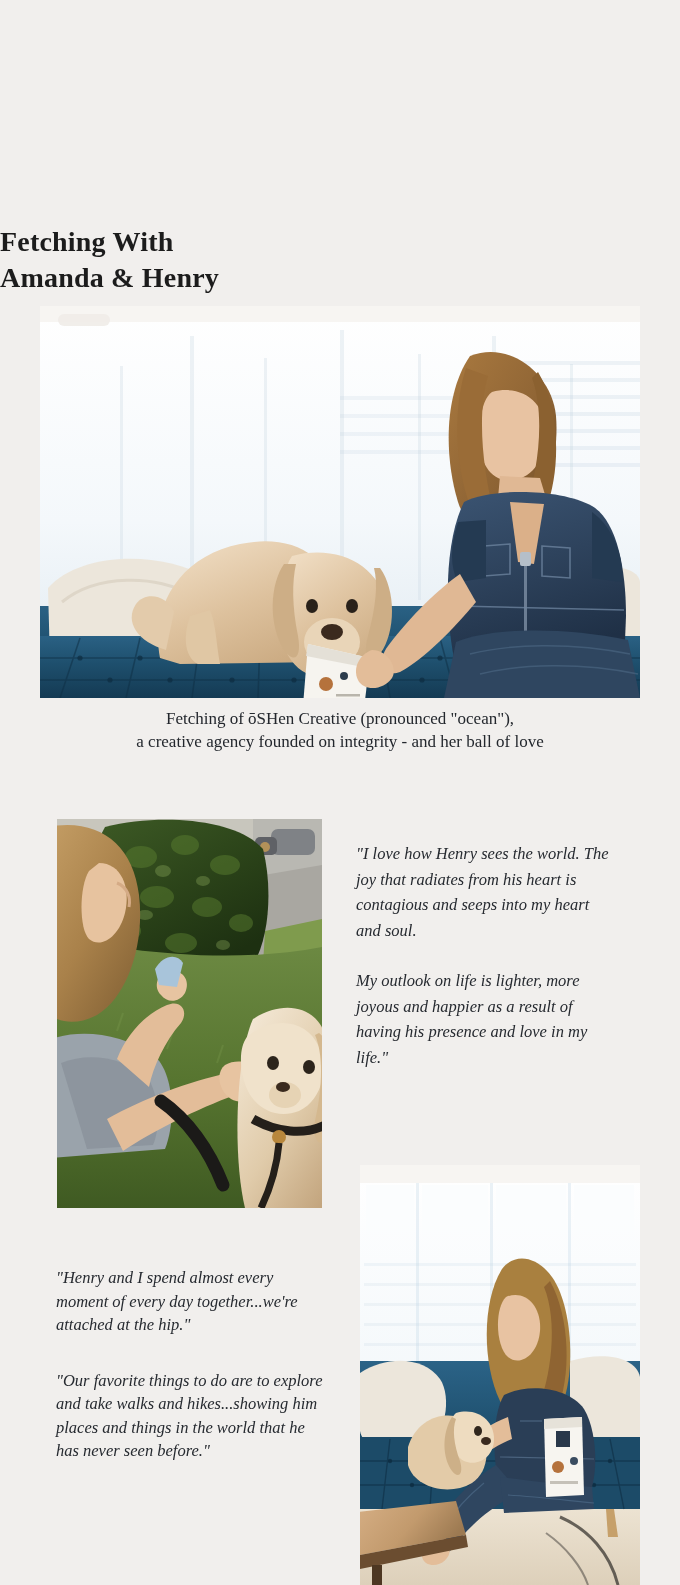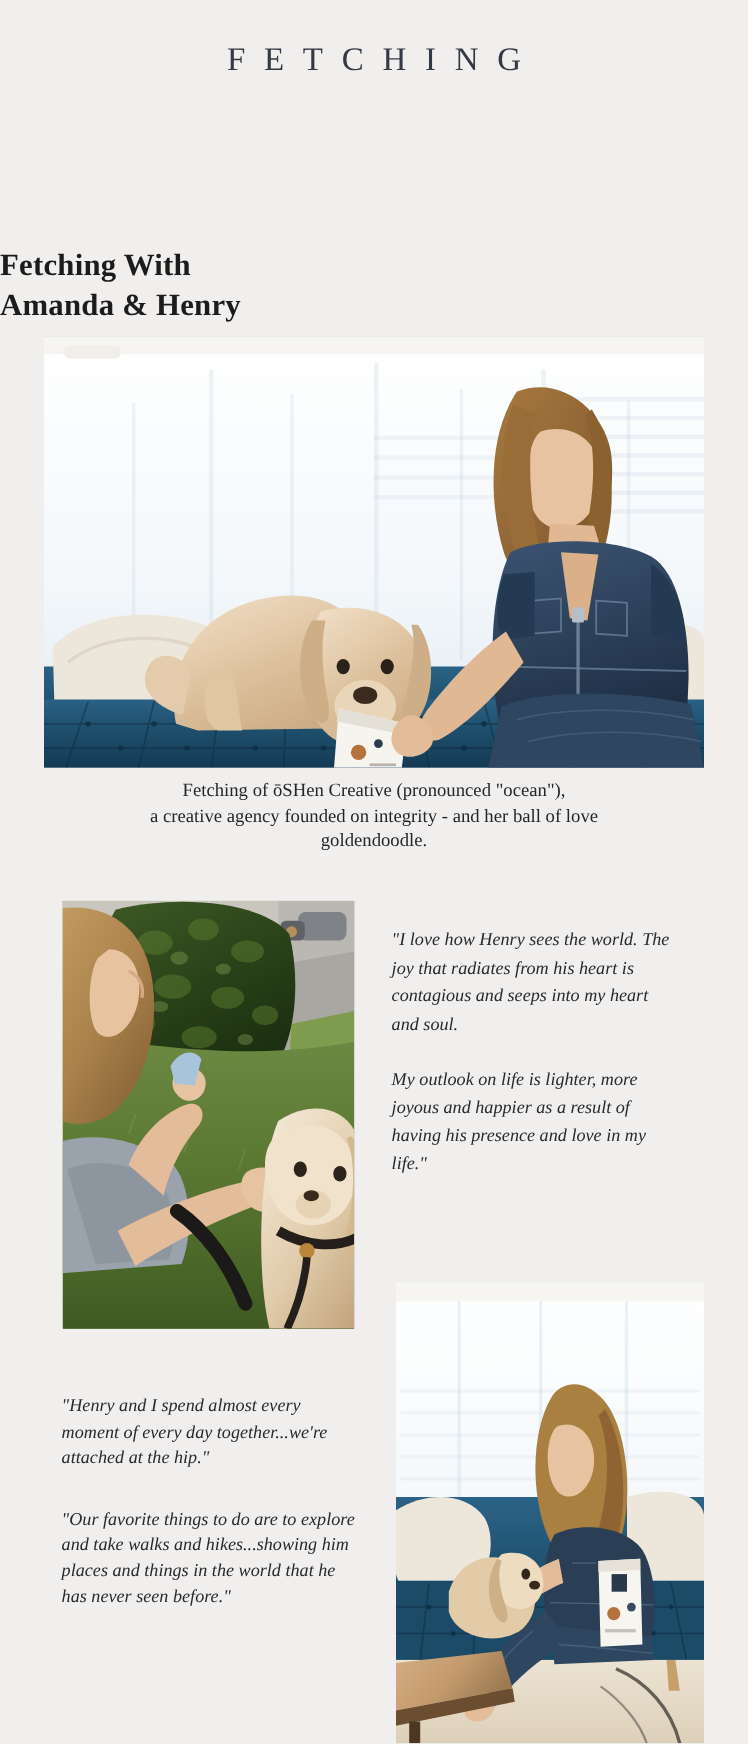--- a/index.html
+++ b/index.html
@@ -136,21 +136,20 @@
   }
 
   .photo-svg { display: block; width: 100%; height: 100%; }
 </style>
 </head>
 <body>
 
 <div class="page">
 
   <div class="brand">
-    <div class="brand-line">FETCHING</div>
   </div>
 
   <h1 class="article-title">
     <span class="tl">Fetching With</span>
     <span class="tl">Amanda &amp; Henry</span>
   </h1>
 
   <div class="hero-photo">
     <svg class="photo-svg" viewBox="0 0 600 392" preserveAspectRatio="none">
       <defs>
@@ -322,21 +321,20 @@
           <path d="M430 348 C 470 338, 530 336, 590 348"></path>
           <path d="M440 368 C 480 358, 540 356, 598 368"></path>
         </g>
       </g>
     </svg>
   </div>
 
   <div class="hero-caption">
     <span>Fetching of ōSHen Creative (pronounced "ocean"),</span>
     <span>a creative agency founded on integrity - and her ball of love</span>
-    <span>goldendoodle.</span>
   </div>
 
   <div class="photo-outdoor">
     <svg class="photo-svg" viewBox="0 0 265 389" preserveAspectRatio="none">
       <defs>
         <linearGradient id="grassG" x1="0" y1="0" x2="0" y2="1">
           <stop offset="0%" stop-color="#6d8a43"></stop>
           <stop offset="55%" stop-color="#56742f"></stop>
           <stop offset="100%" stop-color="#3f5a22"></stop>
         </linearGradient>

